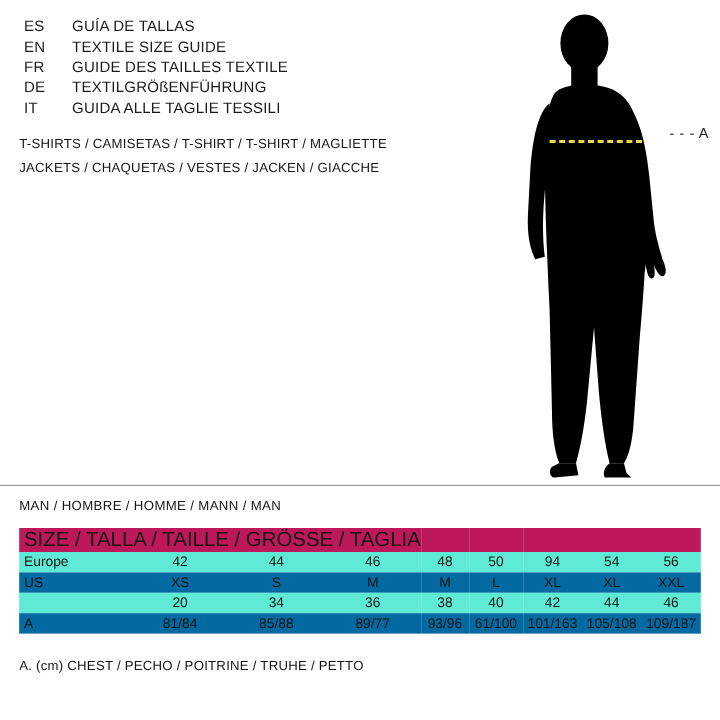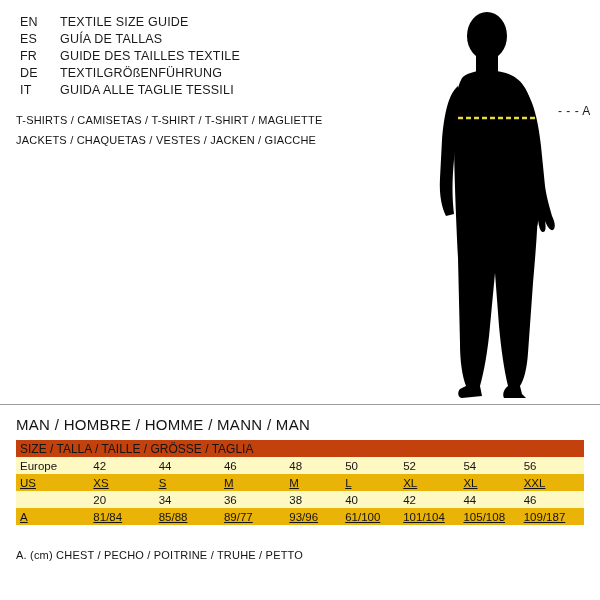--- a/index.html
+++ b/index.html
@@ -77,21 +77,21 @@
     font-size: 12px;
     color: #1a1a1a;
     letter-spacing: 0.5px;
   }
 
   
   .man-title {
     position: absolute;
     left: 16px;
     top: 416px;
-    font-size: 15px;
+    font-size: 11px;
     letter-spacing: 0.3px;
     color: #141414;
     white-space: nowrap;
   }
 
   table.size-table {
     position: absolute;
     left: 16px;
     top: 440px;
     width: 568px;
@@ -99,29 +99,29 @@
     font-size: 11.5px;
     color: #141414;
   }
   table.size-table td {
     padding: 0;
     height: 17px;
     vertical-align: middle;
     white-space: nowrap;
   }
   .row-header td {
-    background: #c2410c;
-    font-size: 12px;
+    background: #be185d;
+    font-size: 17px;
     height: 18px;
   }
-  .row-grey td { background: #fef9c3; }
-  .row-white td { background: #eab308; text-decoration: underline; }
+  .row-grey td { background: #5eead4; }
+  .row-white td { background: #0369a1; }
 
   .c-label { width: 78px; padding-left: 4px !important; }
-  .c-val   { width: 70px; text-align: left; margin-left: 35px; }
+  .c-val   { width: 70px; text-align: center; margin-left: 35px; }
 
   .footnote {
     position: absolute;
     left: 16px;
     top: 549px;
     font-size: 11px;
     letter-spacing: 0.2px;
     color: #141414;
     white-space: nowrap;
   }
@@ -134,26 +134,26 @@
     background: #9b9b9b;
   }
 </style>
 </head>
 <body>
 
 <div class="page">
 
   <div class="lang-block">
     <div class="lang-row">
+      <span class="lang-code">ES</span>
+      <span class="lang-text">GUÍA DE TALLAS</span>
+    </div>
+    <div class="lang-row">
       <span class="lang-code">EN</span>
       <span class="lang-text">TEXTILE SIZE GUIDE</span>
-    </div>
-    <div class="lang-row">
-      <span class="lang-code">ES</span>
-      <span class="lang-text">GUÍA DE TALLAS</span>
     </div>
     <div class="lang-row">
       <span class="lang-code">FR</span>
       <span class="lang-text">GUIDE DES TAILLES TEXTILE</span>
     </div>
     <div class="lang-row">
       <span class="lang-code">DE</span>
       <span class="lang-text">TEXTILGRÖßENFÜHRUNG</span>
     </div>
     <div class="lang-row">
@@ -235,21 +235,21 @@
         <td class="c-val"></td>
       </tr>
 
       <tr class="row-grey">
         <td class="c-label">Europe</td>
         <td class="c-val">42</td>
         <td class="c-val">44</td>
         <td class="c-val">46</td>
         <td class="c-val">48</td>
         <td class="c-val">50</td>
-        <td class="c-val">52</td>
+        <td class="c-val">94</td>
         <td class="c-val">54</td>
         <td class="c-val">56</td>
       </tr>
 
       <tr class="row-white">
         <td class="c-label">US</td>
         <td class="c-val">XS</td>
         <td class="c-val">S</td>
         <td class="c-val">M</td>
         <td class="c-val">M</td>
@@ -271,21 +271,21 @@
         <td class="c-val">46</td>
       </tr>
 
       <tr class="row-white">
         <td class="c-label">A</td>
         <td class="c-val">81/84</td>
         <td class="c-val">85/88</td>
         <td class="c-val">89/77</td>
         <td class="c-val">93/96</td>
         <td class="c-val">61/100</td>
-        <td class="c-val">101/104</td>
+        <td class="c-val">101/163</td>
         <td class="c-val">105/108</td>
         <td class="c-val">109/187</td>
       </tr>
     </tbody>
   </table>
 
   <div class="footnote">A. (cm) CHEST / PECHO / POITRINE / TRUHE / PETTO</div>
 
 </div>
 

